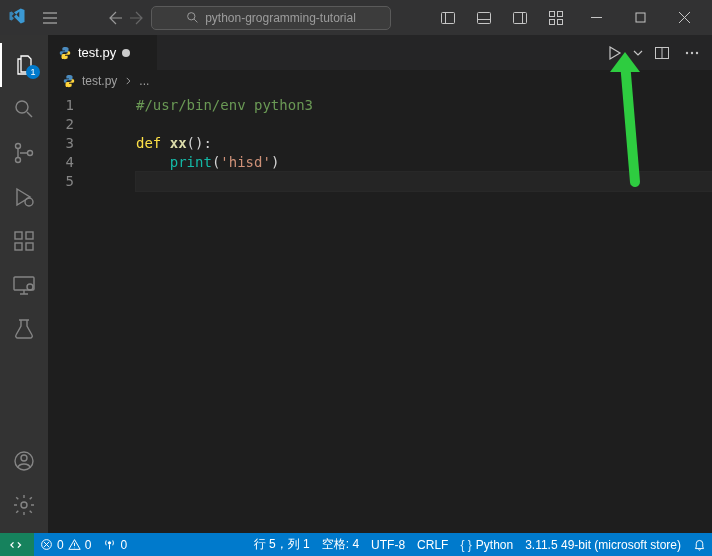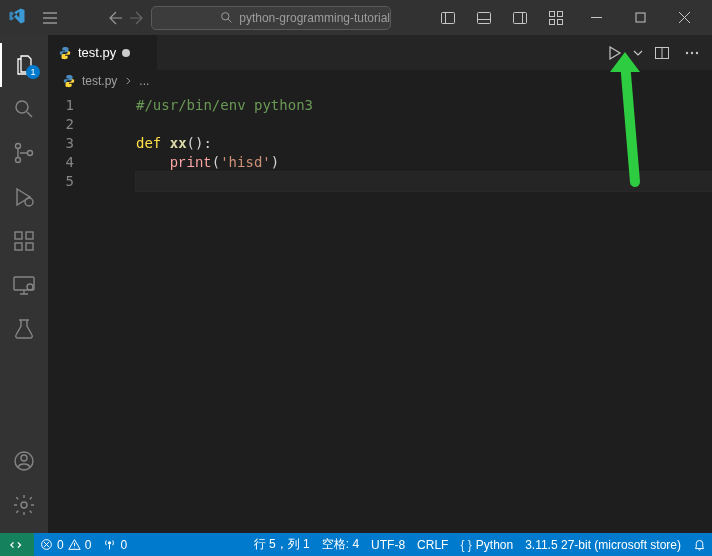--- a/index.html
+++ b/index.html
@@ -5,21 +5,21 @@
   * { box-sizing: border-box; margin: 0; padding: 0; }
   body { width: 712px; height: 556px; background: #1e1e1e; font-family: "Segoe UI", sans-serif; font-size: 13px; color: #cccccc; overflow: hidden; position: relative; }
   
   
   .title-bar { height: 35px; background: #323233; display: flex; align-items: center; padding: 0 8px; }
   .title-bar .left { display: flex; align-items: center; gap: 8px; }
   .title-bar .center { flex: 1; display: flex; justify-content: center; align-items: center; gap: 6px; }
   .title-bar .right { display: flex; align-items: center; gap: 4px; }
   .logo-vscode { width: 18px; height: 18px; }
   .nav-arrow { width: 16px; height: 16px; display:flex; align-items:center; justify-content:center; opacity:0.7; cursor:pointer;}
-  .command-center { background: #3c3c3c; border: 1px solid #5a5a5a; border-radius: 5px; height: 24px; width: 240px; display:flex; align-items:center; justify-content:flex-end; gap:6px; color:#9d9d9d; font-size:12px;}
+  .command-center { background: #3c3c3c; border: 1px solid #5a5a5a; border-radius: 5px; height: 24px; width: 240px; display:flex; align-items:center; justify-content:center; gap:6px; color:#9d9d9d; font-size:12px;}
   .tb-icon { width: 32px; height: 28px; display:flex; align-items:center; justify-content:center; cursor:pointer;}
   .tb-icon svg { width:16px; height:16px; }
   .win-btn { width: 40px; height: 28px; display:flex; align-items:center; justify-content:center; cursor:pointer;}
   
   
   .activity-bar { position:absolute; left:0; top:35px; bottom:23px; width:48px; background:#333333; display:flex; flex-direction:column; align-items:center; padding-top:8px;}
   .activity-bar .ab-item { width:48px; height:44px; display:flex; align-items:center; justify-content:center; cursor:pointer; position:relative;}
   .activity-bar .ab-item svg { width:24px; height:24px; }
   .activity-bar .ab-bottom { margin-top:auto; padding-bottom:6px;}
   .ab-badge { position:absolute; bottom:8px; right:8px; background:#007acc; color:#fff; border-radius:8px; min-width:14px; height:14px; font-size:9px; display:flex; align-items:center; justify-content:center; padding:0 3px;}
@@ -41,21 +41,21 @@
   .code-area { flex:1; display:flex; background:#1e1e1e; font-family: Consolas, monospace; font-size:14px; position:relative;}
   .gutter { width:40px; text-align:right; padding-right:14px; color:#858585; padding-top:4px; user-select:none;}
   .gutter div { height:19px; line-height:19px; }
   .code-lines { flex:1; padding-top:4px; color:#d4d4d4;}
   .code-lines .line { height:19px; line-height:19px; white-space:pre;margin-left:48px;}
   .line.current-line { background: rgba(255,255,255,0.03); outline: 1px solid #282828; }
   .tok-comment { color:#6a9955; }
   .tok-keyword { color:#fde047; }
   .tok-funcname { color:#dcdcaa;font-weight:bold; }
   .tok-paren { color:#d4d4d4; }
-  .tok-builtin { color:#fca5a5;font-family:Liberation Mono, monospace; }
+  .tok-builtin { color:#14b8a6; }
   .tok-string { color:#ce9178; }
   
   
   .status-bar { position:absolute; left:0; right:0; bottom:0; height:23px; background:#007acc; display:flex; align-items:center; color:#fff; font-size:12px; padding:0 0px;}
   .sb-remote { width:34px; height:23px; background:#16825d; display:flex; align-items:center; justify-content:center;}
   .sb-item { padding:0 6px; display:flex; align-items:center; gap:4px; height:100%; cursor:pointer;}
   .sb-spacer { flex:1; }
   
   
   .annotation-arrow { position:absolute; pointer-events:none; }
@@ -312,21 +312,21 @@
       <span>UTF-8</span>
     </div>
   <div class="sb-item">
       <span>CRLF</span>
     </div>
   <div class="sb-item">
       <span style="opacity:0.85">{ }</span>
       <span>Python</span>
     </div>
   <div class="sb-item">
-      <span>3.11.5 27-bit (microsoft store)</span>
+      <span>3.11.5 49-bit (microsoft store)</span>
     </div>
   <div class="sb-item">
     <svg width="13" height="13" viewBox="0 0 16 16" stroke="#fff" stroke-width="1.2" fill="none">
         <path d="M4 11V7a4 4 0 0 1 8 0v4l1 2H3zM7 14a1 1 0 0 0 2 0"></path>
       </svg>
   </div>
 </div>
 
 <svg class="annotation-arrow" style="left:605px; top:52px;" width="50" height="140">
   <defs>

